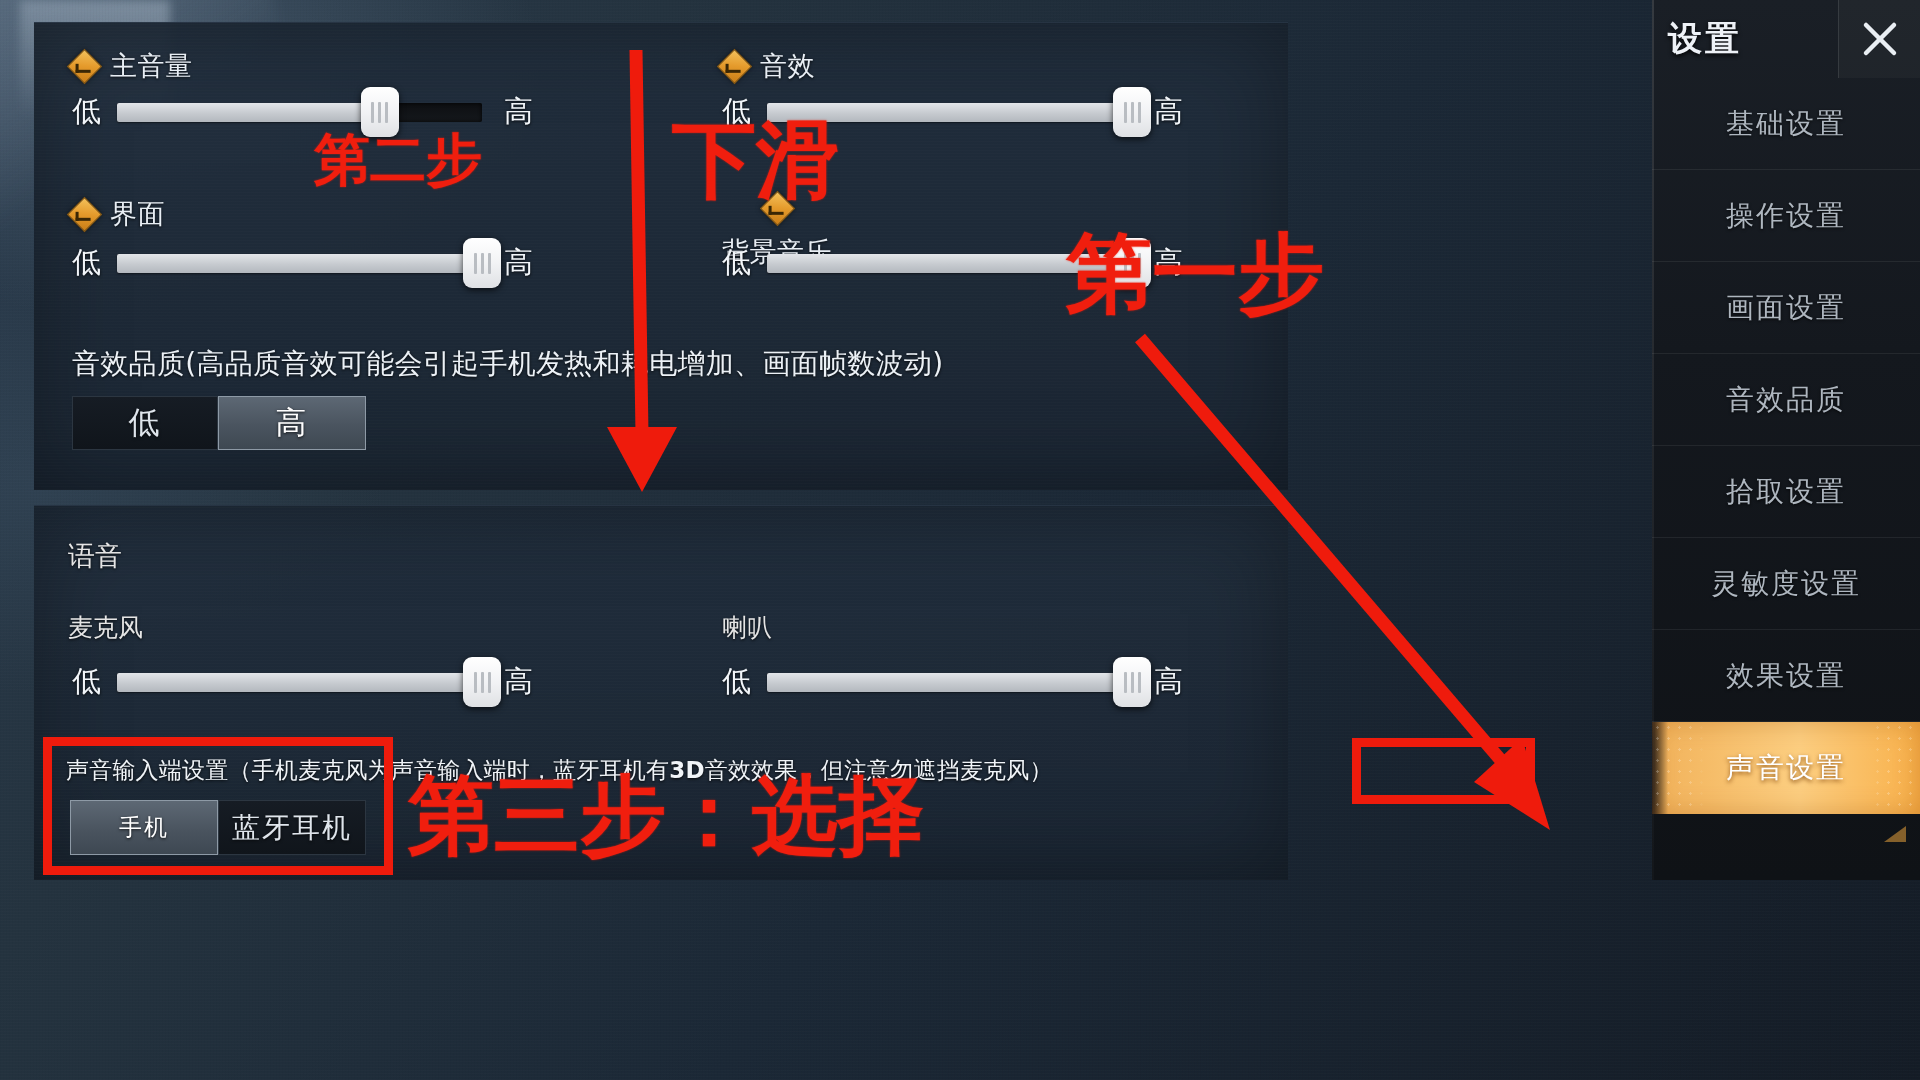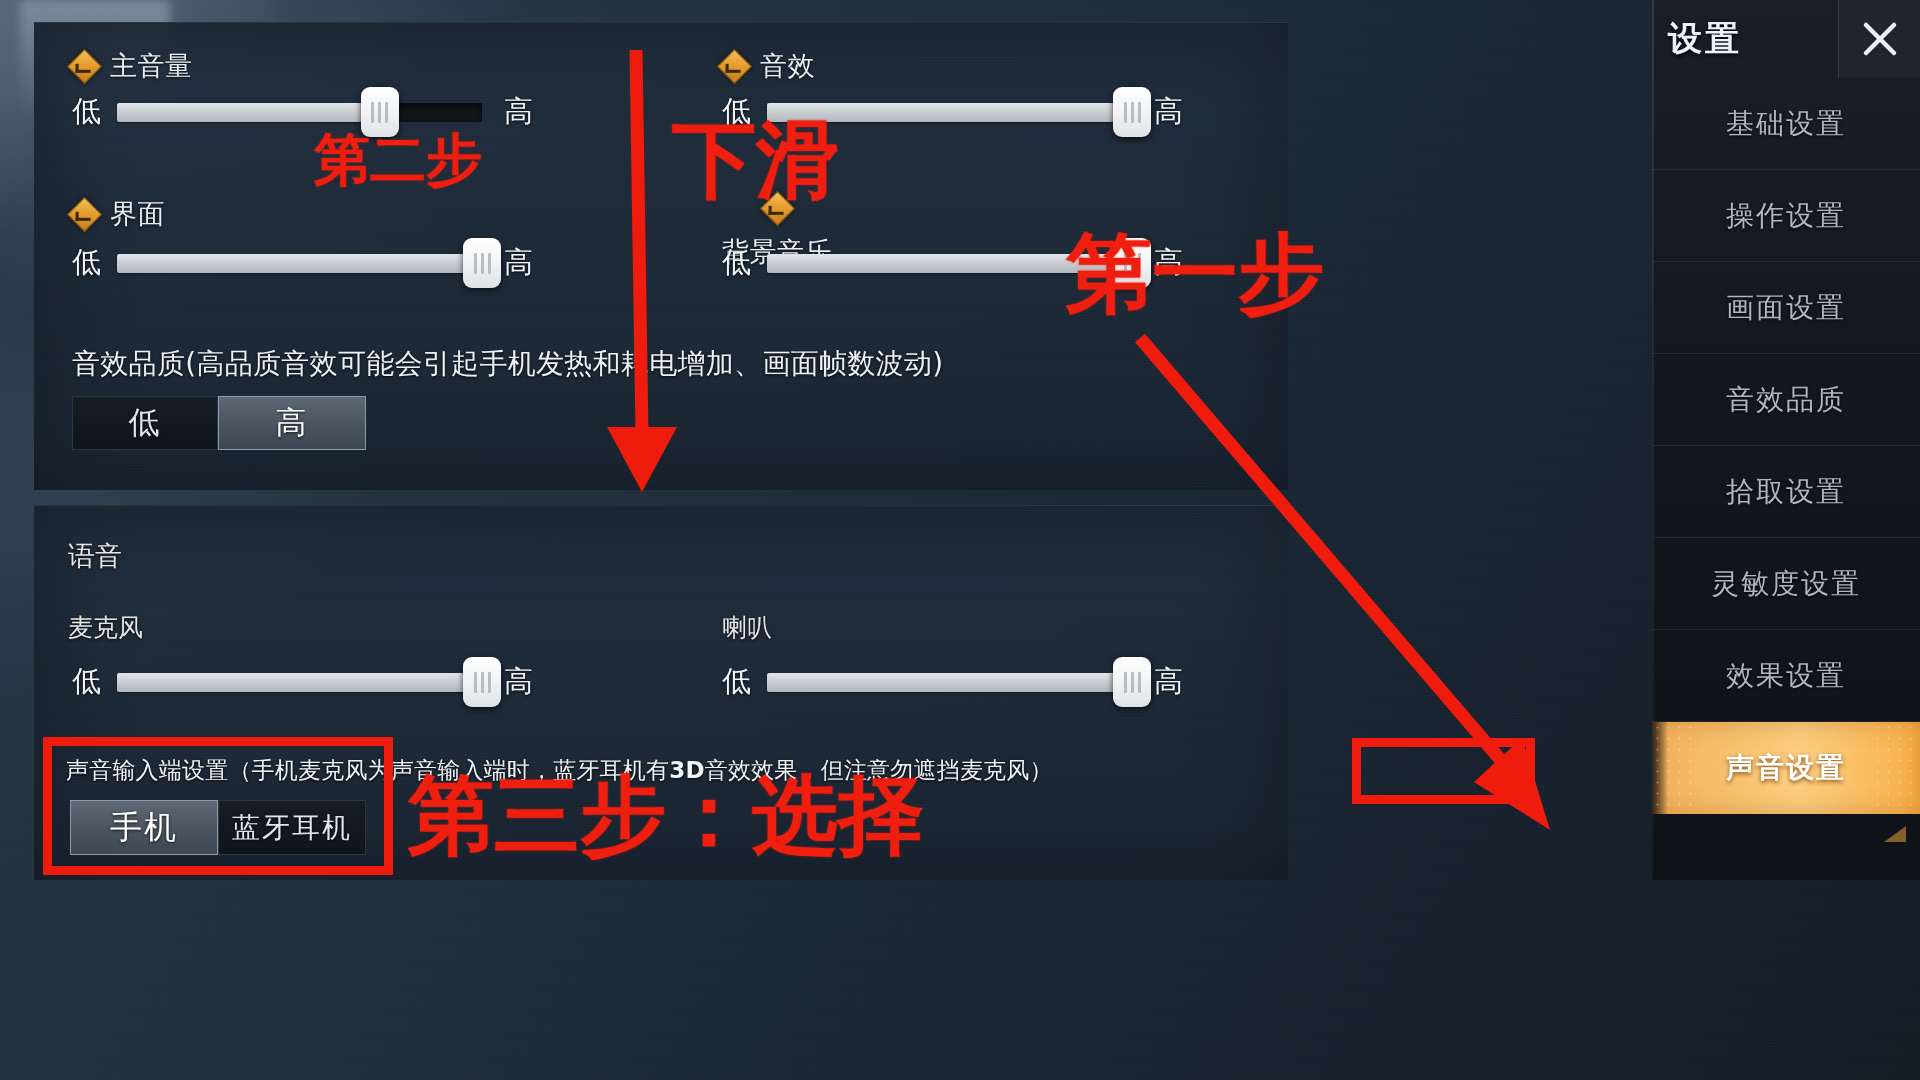--- a/index.html
+++ b/index.html
@@ -170,21 +170,21 @@
   }
   .menu{ position:absolute; left:0; top:78px; width:268px; }
   .mitem{
     height:92px; display:flex; align-items:center; justify-content:center;
     color:#aeb6bf; font-size:28px; letter-spacing:2px;
     border-bottom:1px solid rgba(255,255,255,.07);
     text-shadow:0 1px 3px rgba(0,0,0,.8);
     cursor:pointer; position:relative;
   }
   .mitem.active{
-    color:#ffffff; font-weight:bold; border-bottom:none;
+    color:#ffffff; font-weight:normal; border-bottom:none;
     background:
       linear-gradient(90deg, rgba(245,160,60,.0) 0%, rgba(250,186,96,.97) 6%, rgba(252,206,128,1) 55%, rgba(248,176,74,1) 100%);
     box-shadow:inset 0 0 26px rgba(160,80,10,.35);
     text-shadow:0 2px 4px rgba(120,60,5,.85);
   }
   .mitem.active::before{
     content:""; position:absolute; left:0; top:0; bottom:0; width:100%;
     background-image:radial-gradient(rgba(255,255,255,.30) 1px, transparent 1.4px);
     background-size:11px 11px;
     -webkit-mask-image:linear-gradient(90deg, #000 0 14%, transparent 20% 80%, #000 86% 100%);
@@ -317,21 +317,21 @@
         </div>
     </div>
     <span class="hi" style="margin-left:22px;">高</span>
   </div>
 
   <div id="input-desc">
     <span>声音输入端设置（手机麦克风为声音输入端时，蓝牙耳机有</span><b>3D</b><span>音效效果，但注意勿遮挡麦克风）</span>
   </div>
 
   <div class="seg" style="left:70px; top:800px;">
-    <div class="cell on" style="width:148px; height:55px; font-size:32px;">
+    <div class="cell on" style="width:148px; height:55px; font-size:23px;">
       <span>手机</span>
     </div>
     <div class="cell off" style="width:148px; height:55px; font-size:28px;">
       <span>蓝牙耳机</span>
     </div>
   </div>
 
   <div id="sidebar">
     <div id="sb-header">
       <div id="sb-title">设置</div>

